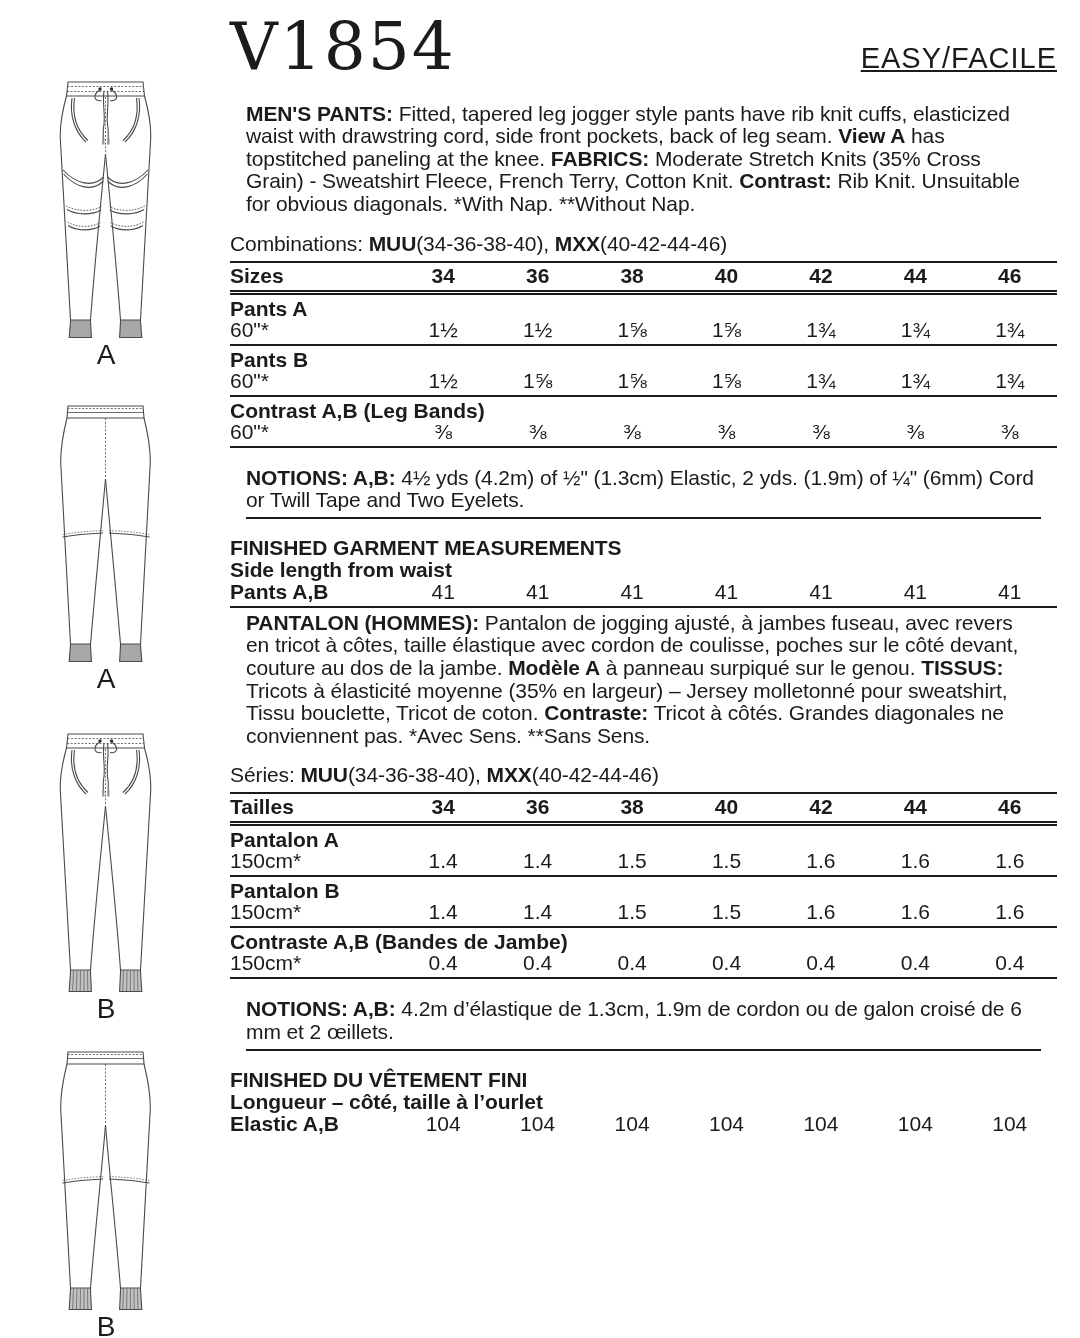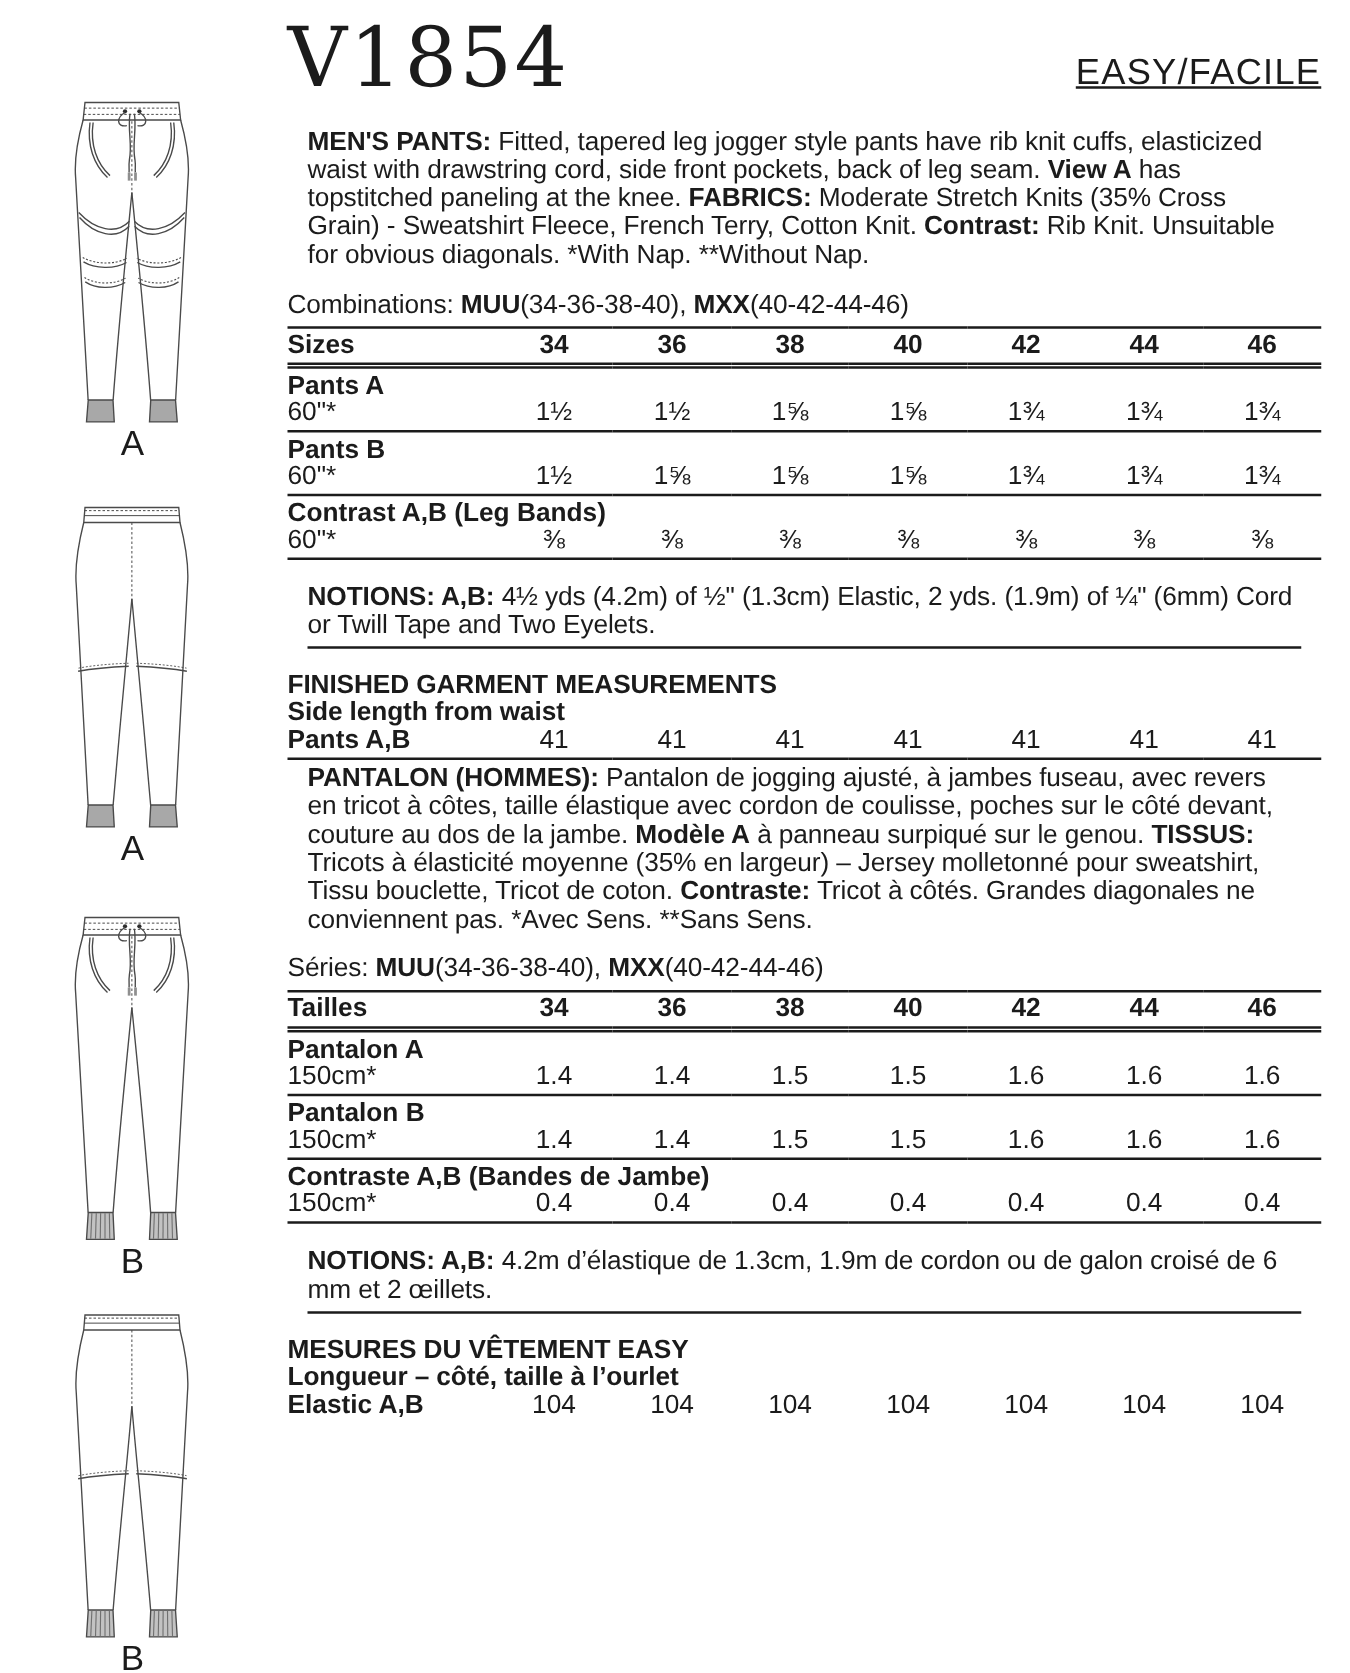--- a/index.html
+++ b/index.html
@@ -358,21 +358,21 @@
           <td>0.4</td>
           <td>0.4</td>
           <td>0.4</td>
         </tr>
       </tbody>
     </table>
 
     <p class="para notions"><b>NOTIONS: A,B: </b><span>4.2m d’élastique de 1.3cm, 1.9m de cordon ou de galon croisé de 6 mm et 2 œillets.</span></p>
 
     <div class="measure-block">
-      <div class="mb-title">MESURES DU VÊTEMENT EASY</div>
+      <div class="mb-title">FINISHED DU VÊTEMENT FINI</div>
       <div class="mb-sub">Longueur – côté, taille à l’ourlet</div>
       <table class="grid">
         <colgroup>
             <col class="c0">
             <col>
             <col>
             <col>
             <col>
             <col>
             <col>

